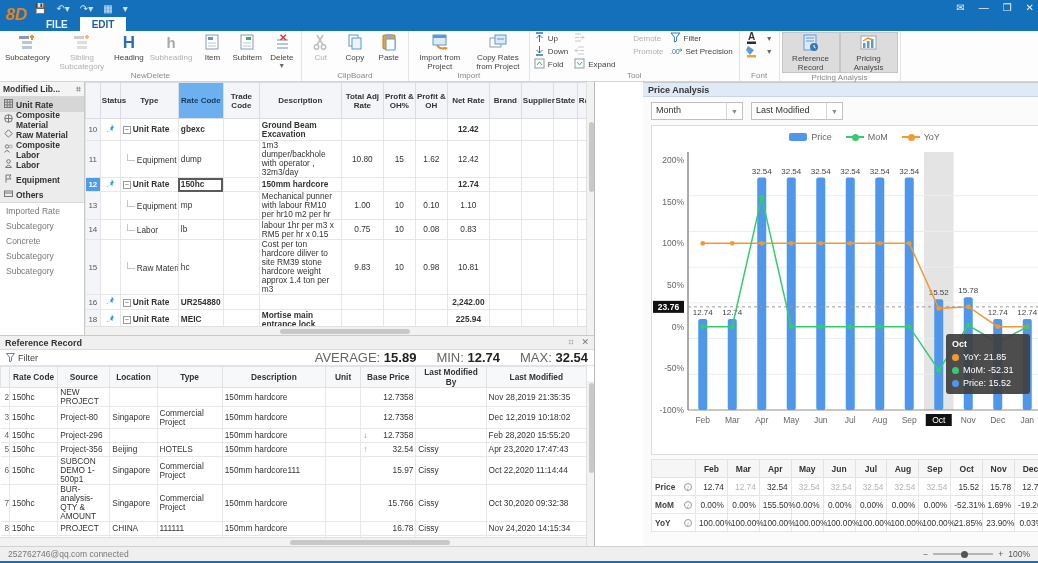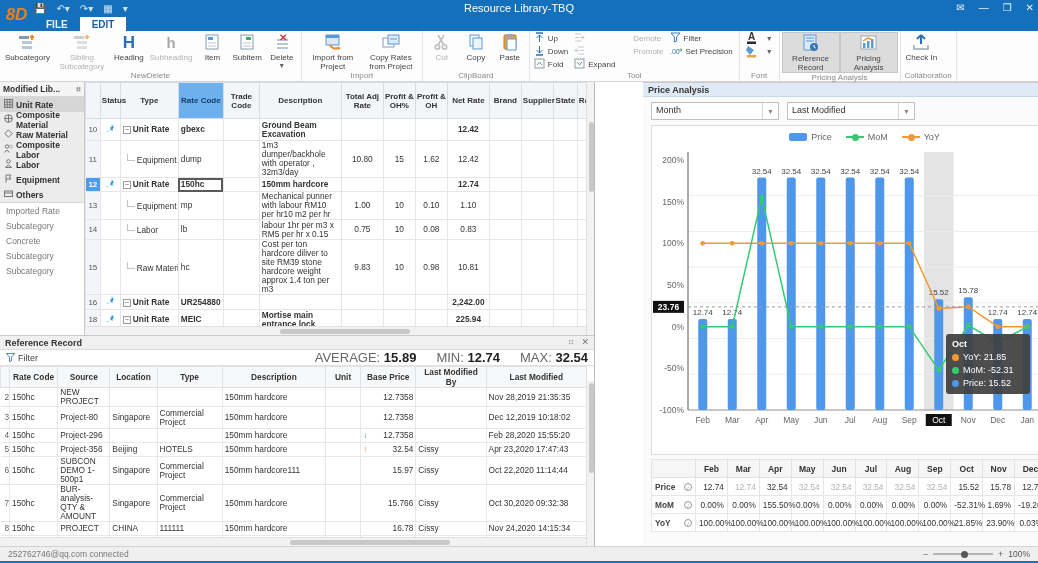--- a/index.html
+++ b/index.html
@@ -79,21 +79,21 @@
   .ref td.num { text-align:right; color:#666; border-left:none; padding:0; }
   .trend-up { color:#f07d1d; font-weight:bold; }
   .trend-down { color:#2f8fe0; font-weight:bold; }
   .bp { display:flex; justify-content:space-between; align-items:center; }
   .bp .val { flex:1; text-align:right; }
 
   
   .right-panel { width:443px; display:flex; flex-direction:column; background:#fbfbfb;margin-left:48px; }
   .pa-hd { background:#dfeaf6; border-bottom:1px solid #c9d6e4; }
   .pa-controls { height:28px; display:flex; gap:8px; align-items:center; padding:0 8px; }
-  .select { display:flex; width:128px; height:18px; border:1px solid #c0c0c0; background:#fff; font-size:9px; color:#333; }
+  .select { display:flex; width:92px; height:18px; border:1px solid #c0c0c0; background:#fff; font-size:9px; color:#333; }
   .select .sel-txt { flex:1; padding:2px 4px; }
   .select .sel-btn { width:16px; border-left:1px solid #d5d5d5; display:flex; align-items:center; justify-content:center; color:#888; font-size:7px; }
   .chart-box { margin:0 8px; height:330px; border:1px solid #dcdcdc; background:#fff; position:relative; }
   .legend { height:22px; display:flex; align-items:center; justify-content:center; gap:14px; font-size:9px; color:#666; }
   .leg-item { display:flex; align-items:center; gap:4px; }
   .leg-bar { width:18px; height:8px; border-radius:2px; }
   .leg-line { width:18px; height:2px; position:relative; }
   .leg-line i { position:absolute; left:6px; top:-2.5px; width:7px; height:7px; border-radius:50%; }
   .tooltip { position:absolute; left:294px; top:208px; width:84px; background:rgba(64,64,64,.93); color:#fff; border-radius:3px; padding:4px 6px; font-size:9px; line-height:13px; z-index:5; }
   .tooltip .tt-row { display:flex; align-items:center; gap:4px; }
@@ -119,21 +119,20 @@
 
 <div class="titlebar">
   <div class="logo">8D</div>
   <div class="qat">
     <span>💾</span>
     <span>↶▾</span>
     <span>↷▾</span>
     <span>▦</span>
     <span>▾</span>
   </div>
-  <div class="win-title">Resource Library-TBQ</div>
   <div class="win-ctrls">
     <span>✉</span>
     <span>—</span>
     <span>❐</span>
     <span>✕</span>
   </div>
   <div class="tabs">
     <div class="tab">FILE</div>
     <div class="tab active">EDIT</div>
   </div>
@@ -208,20 +207,54 @@
               </svg></span>
           </span>
           <span class="rlb">Delete</span>
           <span class="caret">▼</span>
         </div>
       </div>
       <div class="rg-label">NewDelete</div>
     </div>
     <div class="rg">
       <div class="rg-body">
+        <div class="rbtn disabled">
+          <span class="ric">
+            <span class="ric-wrap"><svg width="18" height="18">
+                <path d="M5 2 l6 10 M11 2 l-6 10" stroke="#bdbdbd" stroke-width="1.5"></path>
+                <circle cx="4.5" cy="14" r="2.2" fill="none" stroke="#bdbdbd" stroke-width="1.5"></circle>
+                <circle cx="11.5" cy="14" r="2.2" fill="none" stroke="#bdbdbd" stroke-width="1.5"></circle>
+              </svg></span>
+          </span>
+          <span class="rlb">Cut</span>
+          </div>
+        <div class="rbtn">
+          <span class="ric">
+            <span class="ric-wrap"><svg width="18" height="18">
+                <rect x="3" y="2" width="9" height="11" fill="#fff" stroke="#5b9bd5"></rect>
+                <rect x="6" y="5" width="9" height="11" fill="#eef4fb" stroke="#5b9bd5"></rect>
+              </svg></span>
+          </span>
+          <span class="rlb">Copy</span>
+          </div>
+        <div class="rbtn">
+          <span class="ric">
+            <span class="ric-wrap"><svg width="18" height="18">
+                <rect x="3" y="2" width="12" height="14" rx="1" fill="#e8a33d" stroke="#c07f22"></rect>
+                <rect x="6" y="1" width="6" height="3" fill="#9aa7b5"></rect>
+                <rect x="6" y="6" width="9" height="11" fill="#fff" stroke="#5b9bd5"></rect>
+              </svg></span>
+          </span>
+          <span class="rlb">Paste</span>
+          </div>
+      </div>
+      <div class="rg-label">ClipBoard</div>
+    </div>
+    <div class="rg">
+      <div class="rg-body">
         <div class="rbtn">
           <span class="ric">
             <span class="ric-wrap"><svg width="20" height="18">
                 <rect x="3" y="2" width="13" height="10" fill="#dce9f7" stroke="#5b9bd5"></rect>
                 <rect x="3" y="2" width="13" height="3" fill="#5b9bd5"></rect>
                 <path d="M7 12 q3 5 8 3" stroke="#f08a24" stroke-width="2" fill="none"></path>
                 <path d="M15 17 l3 -2 -3.5 -1.5 z" fill="#f08a24"></path>
               </svg></span>
           </span>
           <span class="rlb">Import from Project</span>
@@ -231,54 +264,20 @@
             <span class="ric-wrap"><svg width="20" height="18">
                 <rect x="2" y="5" width="11" height="9" fill="#fff" stroke="#8a9bb0"></rect>
                 <rect x="7" y="2" width="11" height="9" fill="#dce9f7" stroke="#5b9bd5"></rect>
                 <path d="M9 6 h7" stroke="#5b9bd5"></path>
               </svg></span>
           </span>
           <span class="rlb">Copy Rates from Project</span>
           </div>
       </div>
       <div class="rg-label">Import</div>
-    </div>
-    <div class="rg">
-      <div class="rg-body">
-        <div class="rbtn disabled">
-          <span class="ric">
-            <span class="ric-wrap"><svg width="18" height="18">
-                <path d="M5 2 l6 10 M11 2 l-6 10" stroke="#bdbdbd" stroke-width="1.5"></path>
-                <circle cx="4.5" cy="14" r="2.2" fill="none" stroke="#bdbdbd" stroke-width="1.5"></circle>
-                <circle cx="11.5" cy="14" r="2.2" fill="none" stroke="#bdbdbd" stroke-width="1.5"></circle>
-              </svg></span>
-          </span>
-          <span class="rlb">Cut</span>
-          </div>
-        <div class="rbtn">
-          <span class="ric">
-            <span class="ric-wrap"><svg width="18" height="18">
-                <rect x="3" y="2" width="9" height="11" fill="#fff" stroke="#5b9bd5"></rect>
-                <rect x="6" y="5" width="9" height="11" fill="#eef4fb" stroke="#5b9bd5"></rect>
-              </svg></span>
-          </span>
-          <span class="rlb">Copy</span>
-          </div>
-        <div class="rbtn">
-          <span class="ric">
-            <span class="ric-wrap"><svg width="18" height="18">
-                <rect x="3" y="2" width="12" height="14" rx="1" fill="#e8a33d" stroke="#c07f22"></rect>
-                <rect x="6" y="1" width="6" height="3" fill="#9aa7b5"></rect>
-                <rect x="6" y="6" width="9" height="11" fill="#fff" stroke="#5b9bd5"></rect>
-              </svg></span>
-          </span>
-          <span class="rlb">Paste</span>
-          </div>
-      </div>
-      <div class="rg-label">ClipBoard</div>
     </div>
     <div class="rg">
       <div class="rg-body">
         <div class="sm-col">
           <div class="sbtn">
             <span class="ric-wrap"><svg width="11" height="11">
                 <path d="M2 1 h7" stroke="#2c6fb7" stroke-width="1.5"></path>
                 <path d="M5.5 3 v7 M5.5 3 l-3 3 M5.5 3 l3 3" stroke="#2c6fb7" fill="none"></path>
               </svg></span>
             <span class="rlb">Up</span>
@@ -382,34 +381,20 @@
                 <rect x="4" y="9" width="2.5" height="5" fill="#5b9bd5"></rect>
                 <rect x="8" y="7" width="2.5" height="7" fill="#5b9bd5"></rect>
                 <rect x="12" y="5" width="2.5" height="9" fill="#5b9bd5"></rect>
                 <path d="M4 7 l5 -3 5 2" stroke="#f08a24" fill="none" stroke-width="1.4"></path>
               </svg></span>
           </span>
           <span class="rlb">Pricing Analysis</span>
           </div>
       </div>
       <div class="rg-label">Pricing Analysis</div>
-    </div>
-    <div class="rg">
-      <div class="rg-body">
-        <div class="rbtn">
-          <span class="ric">
-            <span class="ric-wrap"><svg width="20" height="19">
-                <path d="M10 2 v9 M10 2 l-4 4 M10 2 l4 4" stroke="#2c6fb7" stroke-width="2" fill="none"></path>
-                <path d="M3 12 v4 h14 v-4" stroke="#9aa7b5" fill="none" stroke-width="1.5"></path>
-              </svg></span>
-          </span>
-          <span class="rlb">Check In</span>
-          </div>
-      </div>
-      <div class="rg-label">Collaboration</div>
     </div>
   </div>
 
 <div class="workspace">
   <div class="left-col">
     <div class="top-area">
       <div class="sidebar">
         <div class="sb-title">
           <span>Modified Lib...</span>
           <span style="color:#888;">⌗</span>

